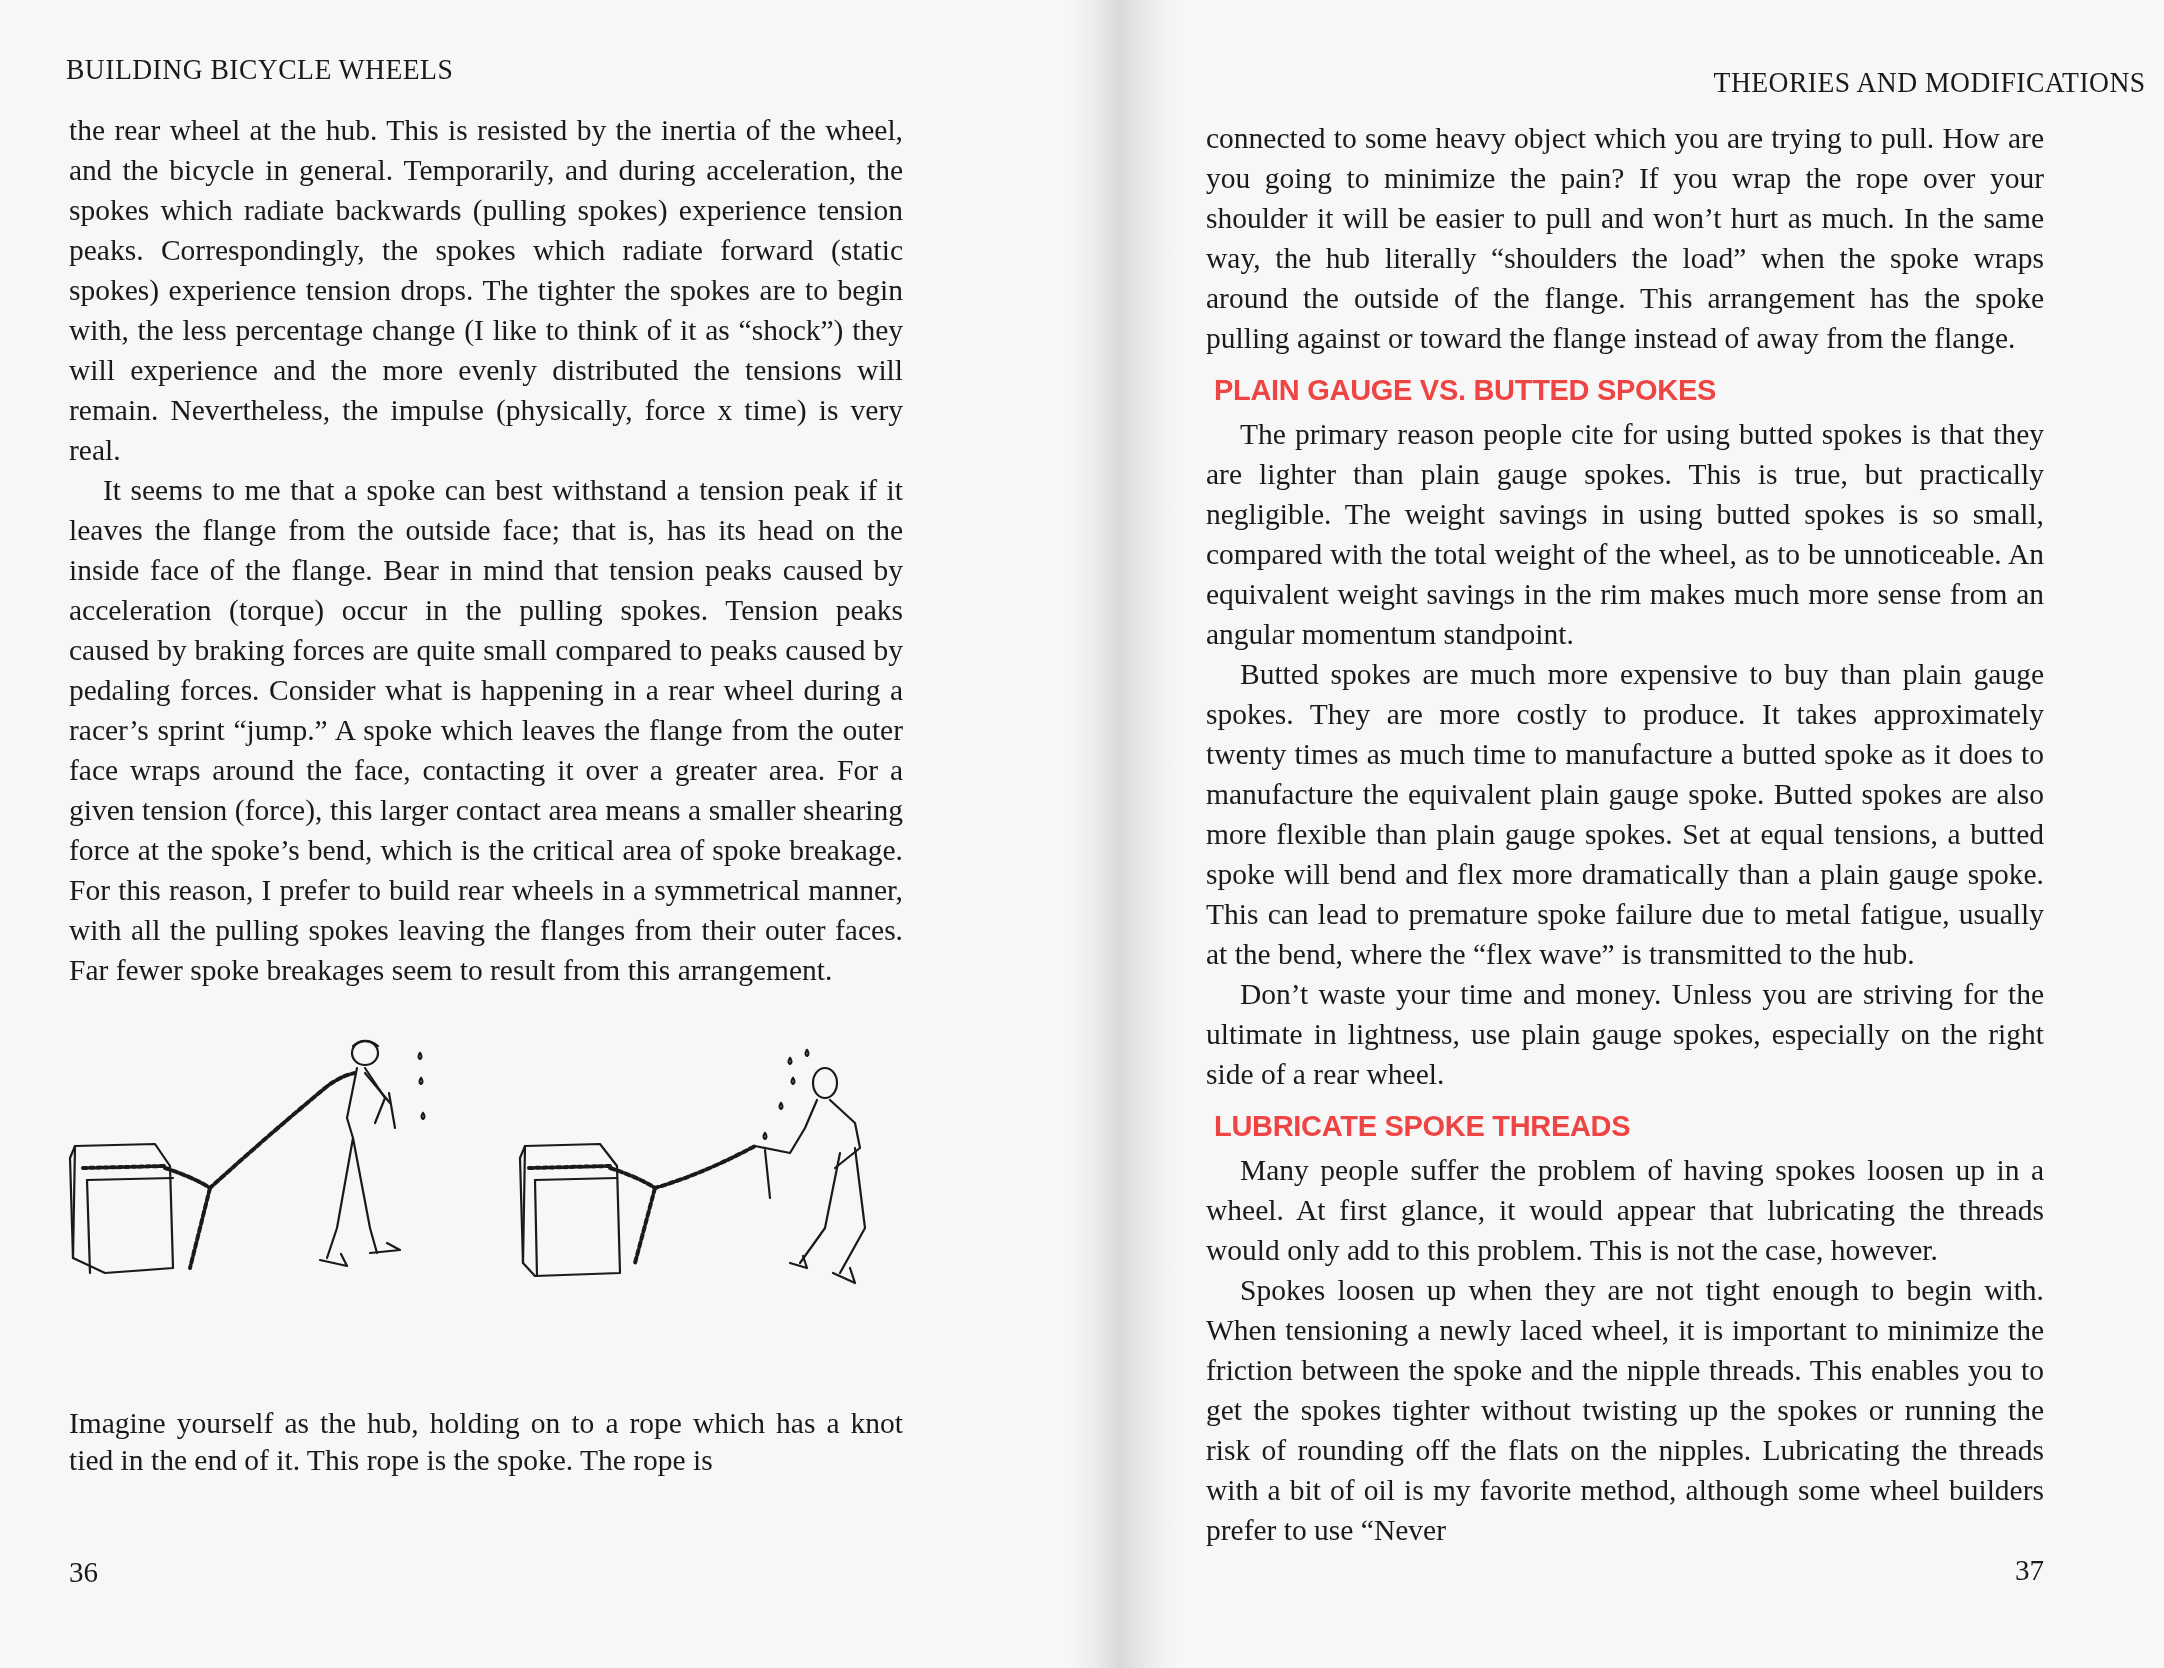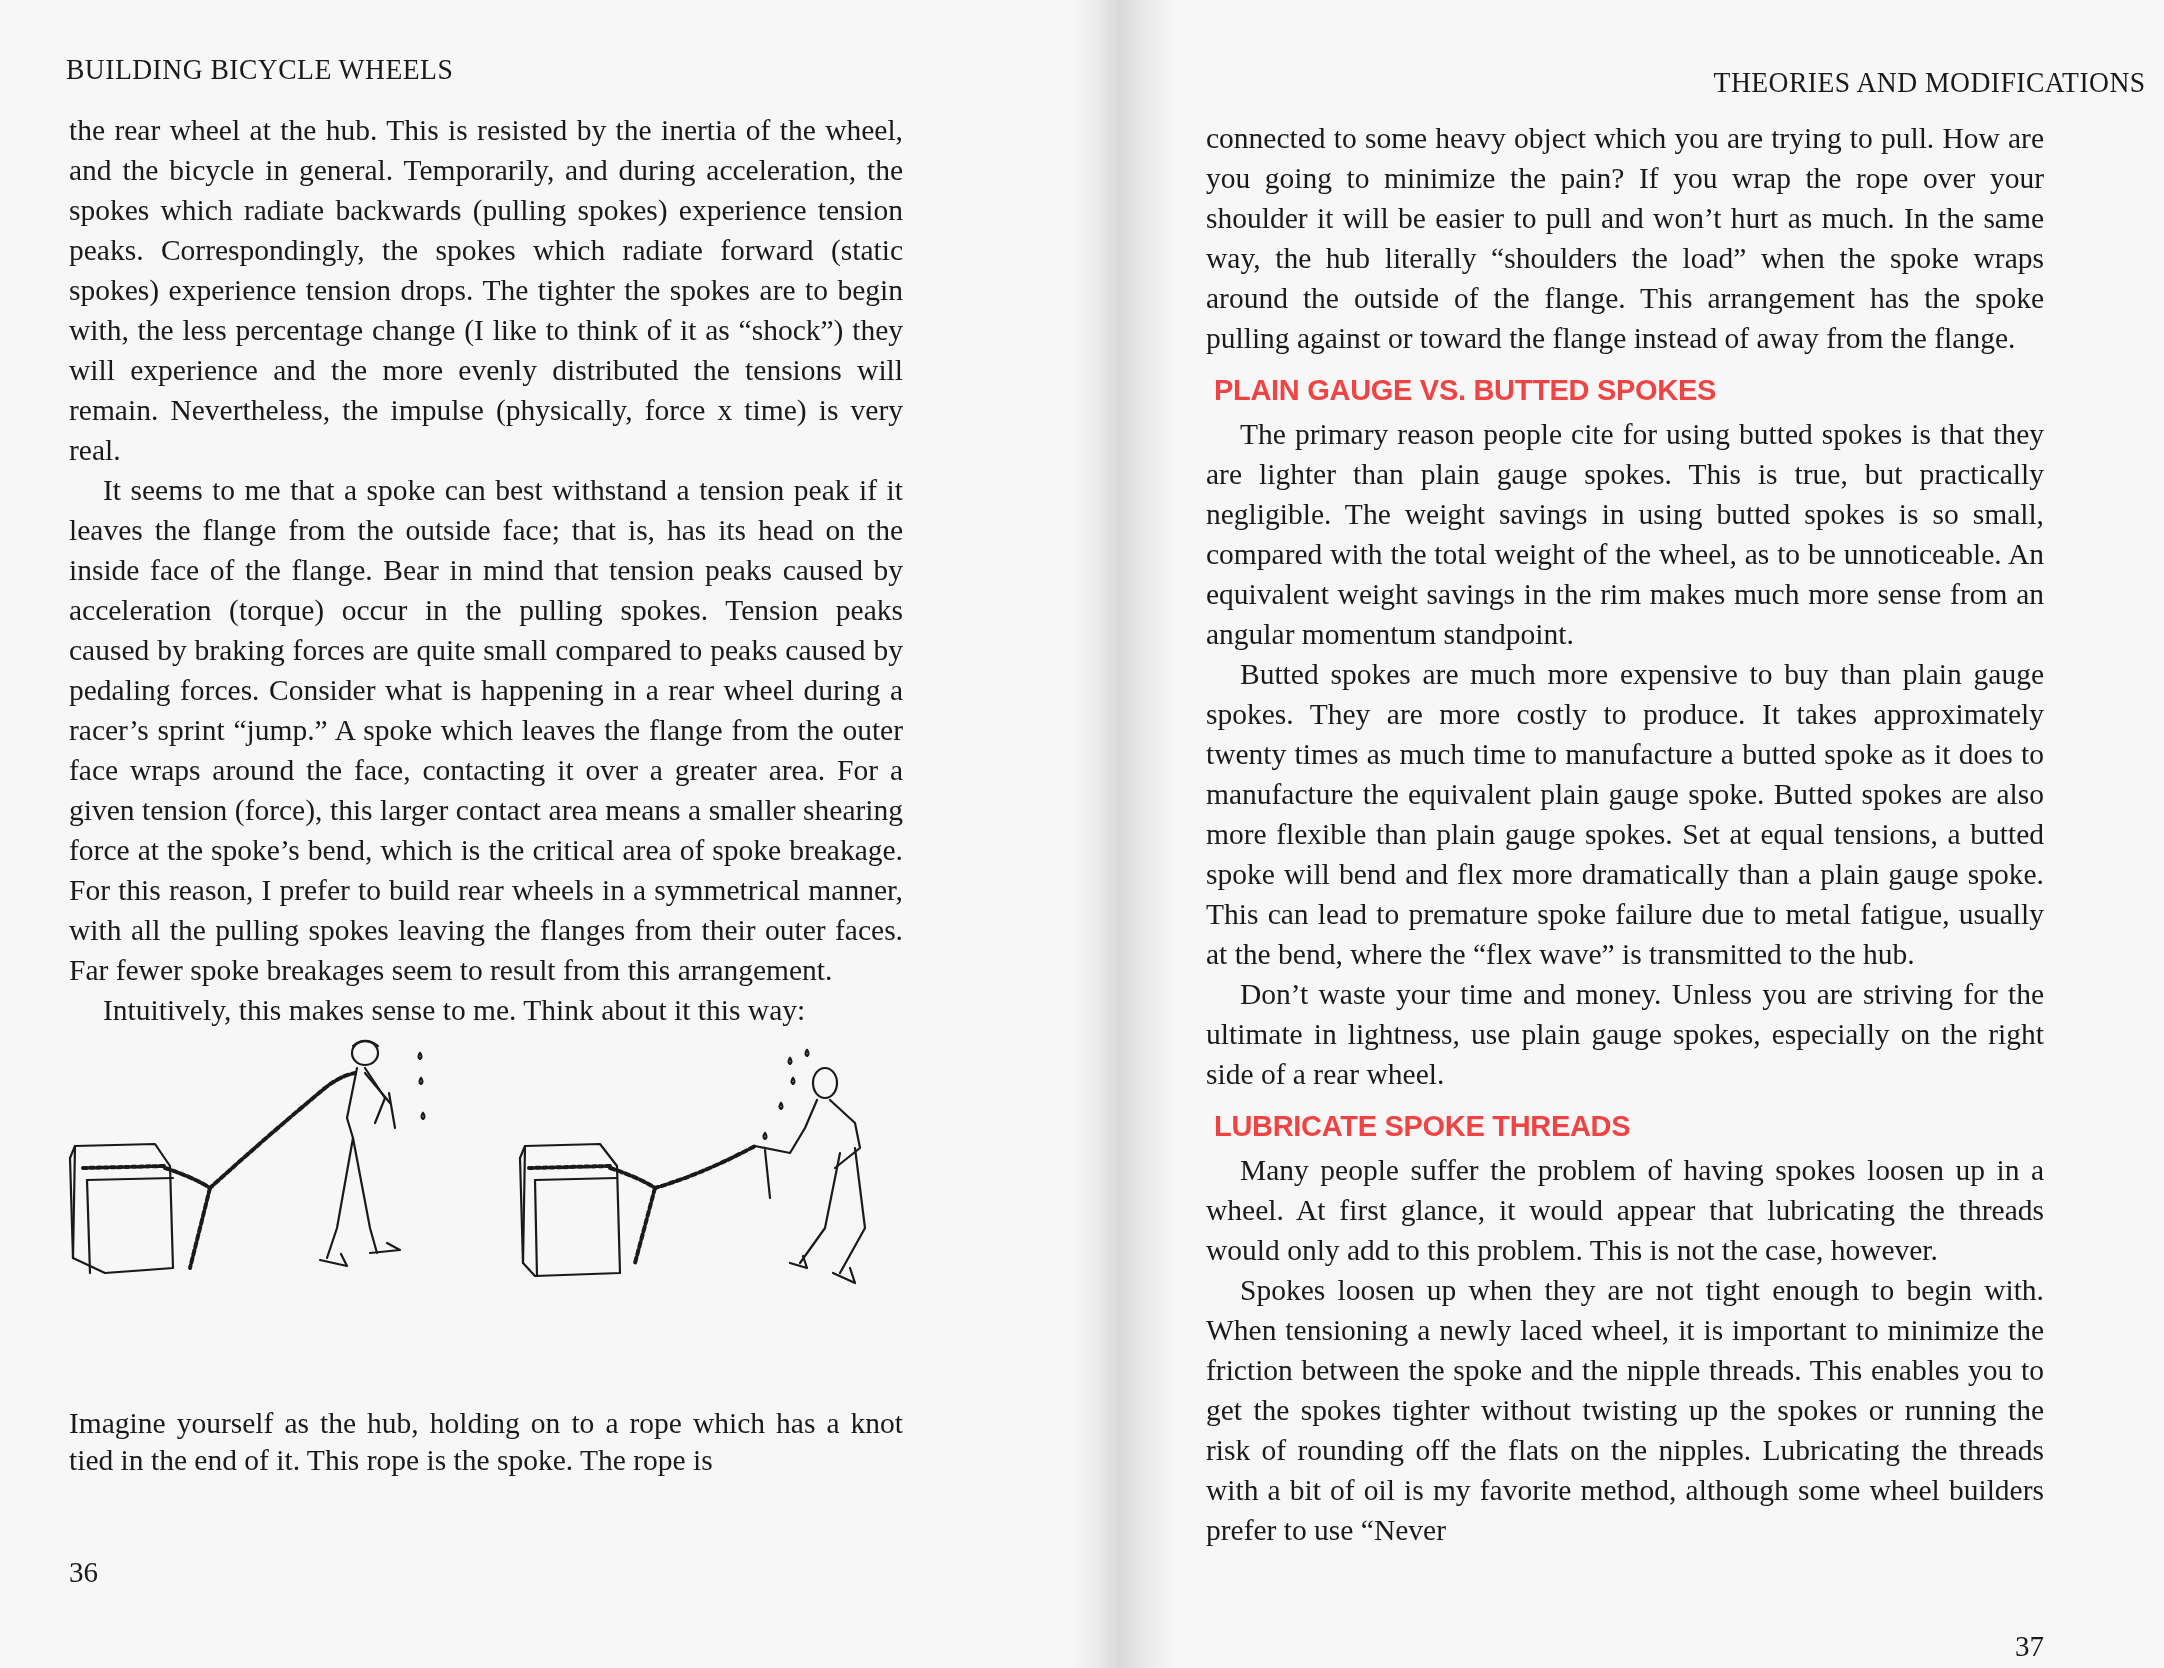--- a/index.html
+++ b/index.html
@@ -46,35 +46,34 @@
   .figure svg { width: 100%; height: 100%; }
   .caption {
     position: absolute; left: 120px; top: 1318px; width: 740px;
     font-family: "Liberation Sans", "DejaVu Sans", sans-serif;
     font-style: italic; font-size: 21px; line-height: 34px; color: #222;
   }
   .after-fig { position: absolute; left: 69px; top: 1405px; width: 834px; font-size: 29.5px; line-height: 37px; }
 
   .folio { position: absolute; font-size: 29px; }
   .folio.left { left: 69px; top: 1556px; }
-  .folio.right { right: 120px; top: 1630px; }
+  .folio.right { right: 120px; top: 1554px; }
 </style>
 </head>
 <body>
 
 <div class="spread">
   <div class="gutter"></div>
 
   <div class="page page-left">
     <div class="running-head left">BUILDING BICYCLE WHEELS</div>
 
     <div class="textblock left" style="top:110px;">
       <p class="para flush">the rear wheel at the hub. This is resisted by the inertia of the wheel, and the bicycle in general. Temporarily, and during acceleration, the spokes which radiate backwards (pulling spokes) experience tension peaks. Correspondingly, the spokes which radiate forward (static spokes) experience tension drops. The tighter the spokes are to begin with, the less percentage change (I like to think of it as “shock”) they will experience and the more evenly distributed the tensions will remain. Nevertheless, the impulse (physically, force x time) is very real.</p>
       <p class="para indent">It seems to me that a spoke can best withstand a tension peak if it leaves the flange from the outside face; that is, has its head on the inside face of the flange. Bear in mind that tension peaks caused by acceleration (torque) occur in the pulling spokes. Tension peaks caused by braking forces are quite small compared to peaks caused by pedaling forces. Consider what is happening in a rear wheel during a racer’s sprint “jump.” A spoke which leaves the flange from the outer face wraps around the face, contacting it over a greater area. For a given tension (force), this larger contact area means a smaller shearing force at the spoke’s bend, which is the critical area of spoke breakage. For this reason, I prefer to build rear wheels in a symmetrical manner, with all the pulling spokes leaving the flanges from their outer faces. Far fewer spoke breakages seem to result from this arrangement.</p>
-      <p class="para indent">Intuitively, this makes sense to me. Think about it this way:</p>
     </div>
 
     <div class="figure">
       <svg viewBox="0 0 830 270" xmlns="http://www.w3.org/2000/svg" fill="none" stroke="#1a1a1a" stroke-width="2.2" stroke-linecap="round" stroke-linejoin="round">
 
         <g>
           <g>
             <path d="M5 130 L10 118 L90 116 L105 138 L108 240 L40 245 L8 230 Z"></path>
             <path d="M10 118 L8 230"></path>
             <path d="M22 152 L108 150"></path>

